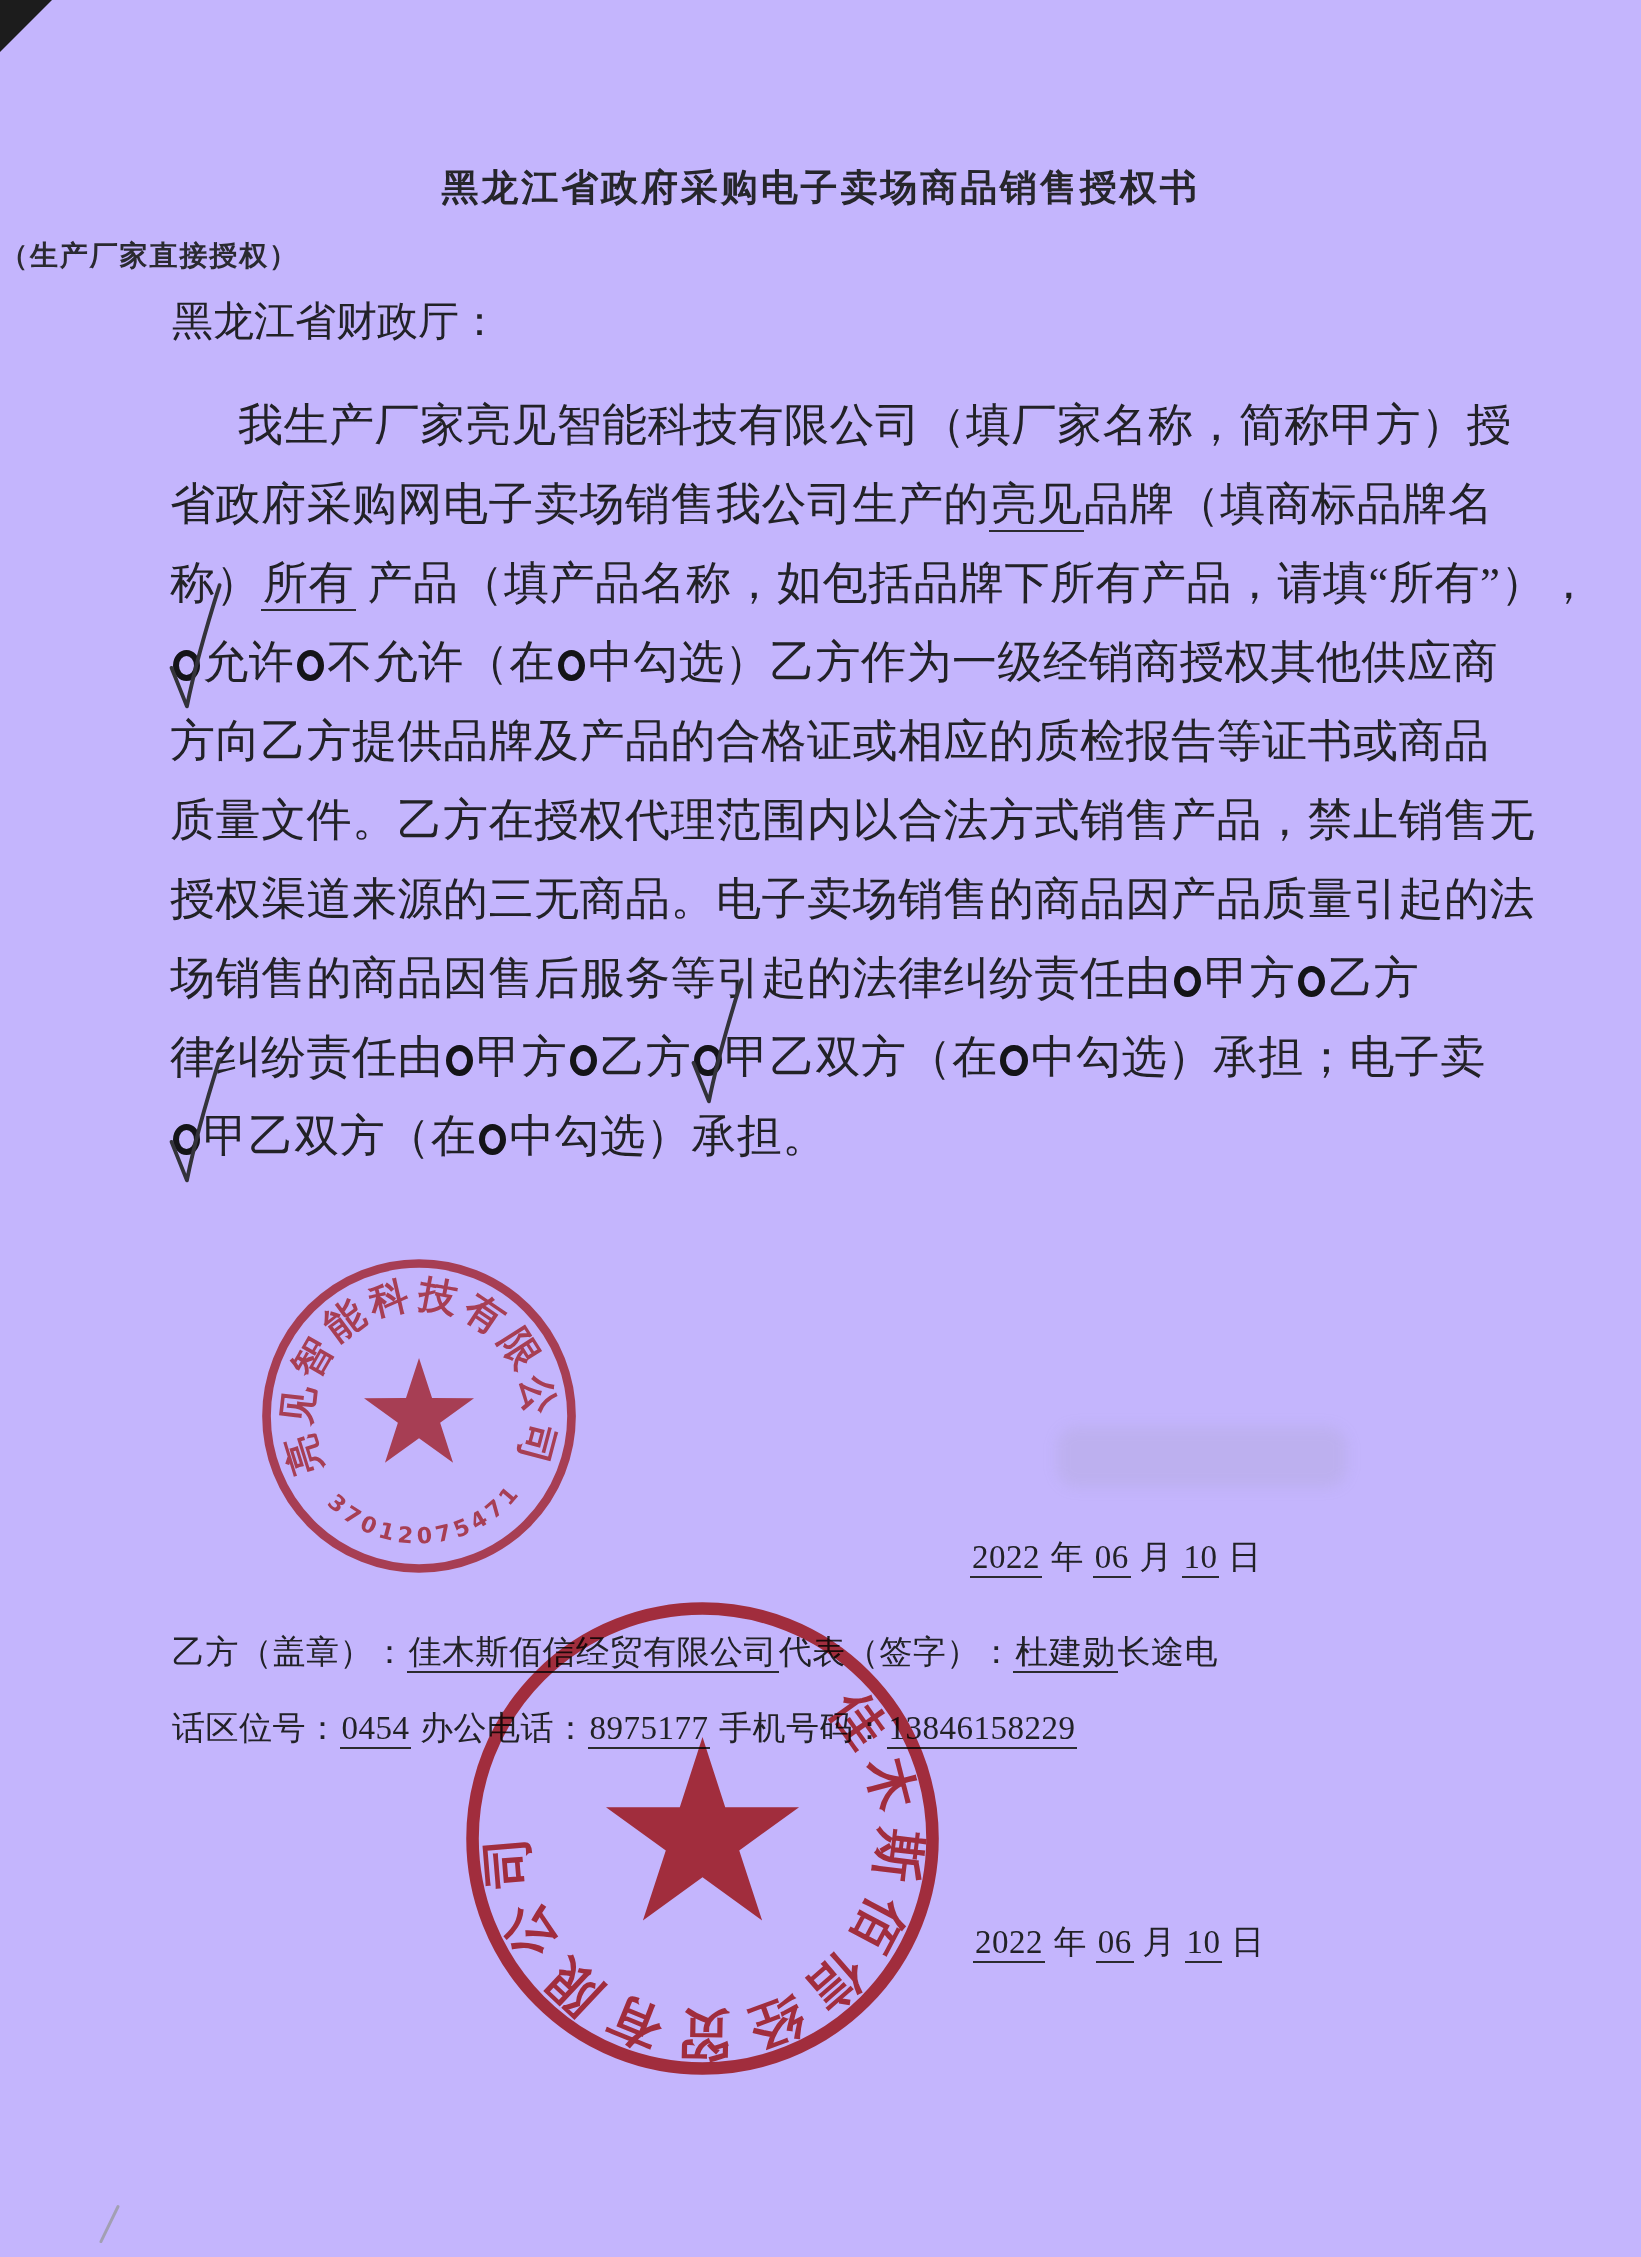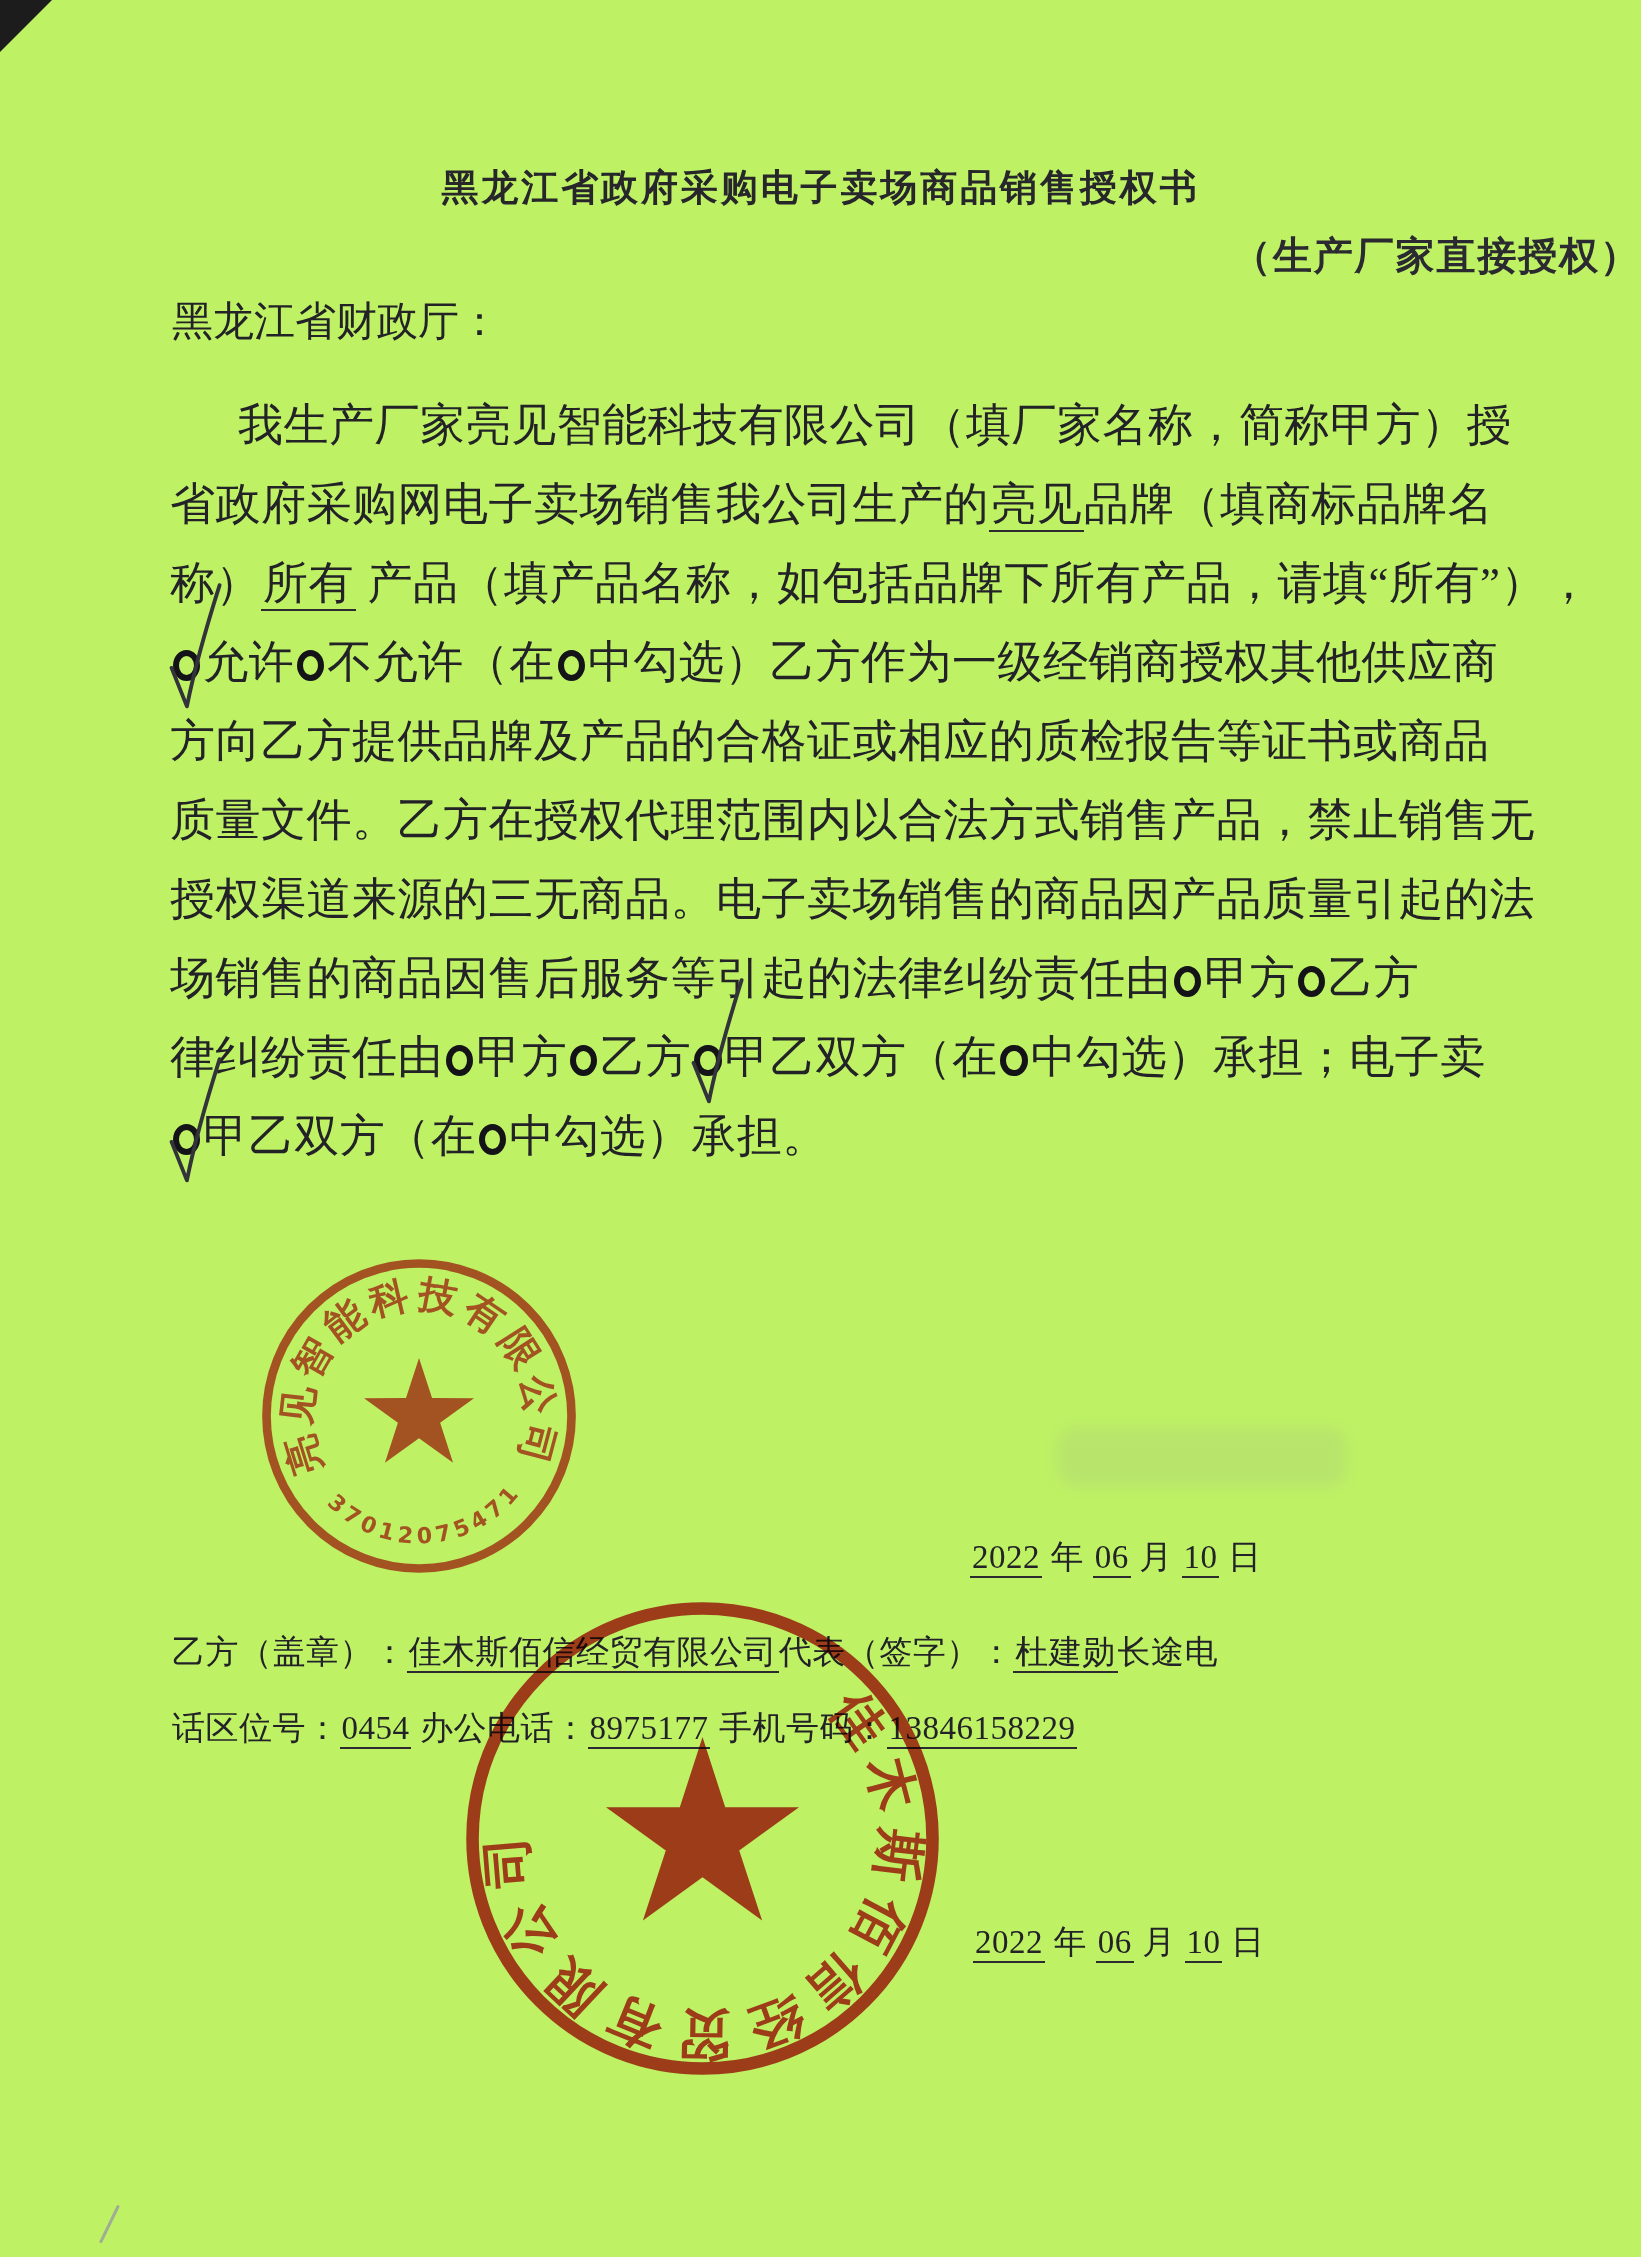--- a/index.html
+++ b/index.html
@@ -1,34 +1,34 @@
 <!DOCTYPE html>
 <html><head>
 <meta charset="utf-8">
 <style>
   html,body{margin:0;padding:0;background:#e8e8e6;}
   .page{
     position:relative;
     width:1641px;height:2257px;
     margin:0 auto;
-    background:#bef264;
+    background:#c4b5fd;
     overflow:hidden;
     font-family:"Liberation Serif","DejaVu Serif",serif;
     color:#222227;
   }
   
   .corner-artifact{position:absolute;left:0;top:0;width:0;height:0;
     border-top:52px solid #1c1c1c;border-right:52px solid transparent;}
   .pen-mark{position:absolute;left:108px;top:2203px;width:2.9px;height:42px;
     background:#9a9aa0;transform:rotate(26deg);border-radius:1.9px;opacity:.8;}
 
   .doc-title{position:absolute;left:0;top:154px;width:100%;text-align:center;
     font-size:37px;font-weight:600;letter-spacing:2.9px;color:#26262b;line-height:68px;}
-  .doc-subtitle{position:absolute;left:0;top:224px;width:100%;text-align:right;
-    font-size:39px;font-weight:600;letter-spacing:1.9px;color:#2a2a30;line-height:64px;}
+  .doc-subtitle{position:absolute;left:0;top:224px;width:100%;text-align:left;
+    font-size:28px;font-weight:600;letter-spacing:1.9px;color:#2a2a30;line-height:64px;}
   .salutation{position:absolute;left:172px;top:283px;font-size:41px;line-height:77px;}
 
   .body-block{position:absolute;left:170px;top:386px;width:966px;}
   .bline{white-space:nowrap;font-size:45px;line-height:79px;height:79px;letter-spacing:0.5px;}
   .bline.indent{padding-left:68px;}
 
   .pline{position:absolute;white-space:nowrap;font-size:33px;line-height:79px;letter-spacing:0.5px;}
   #party-a-line1{left:333px;top:1351px;}
   #party-a-line2{left:172px;top:1422px;}
   #date-a{left:970px;top:1518px;}

